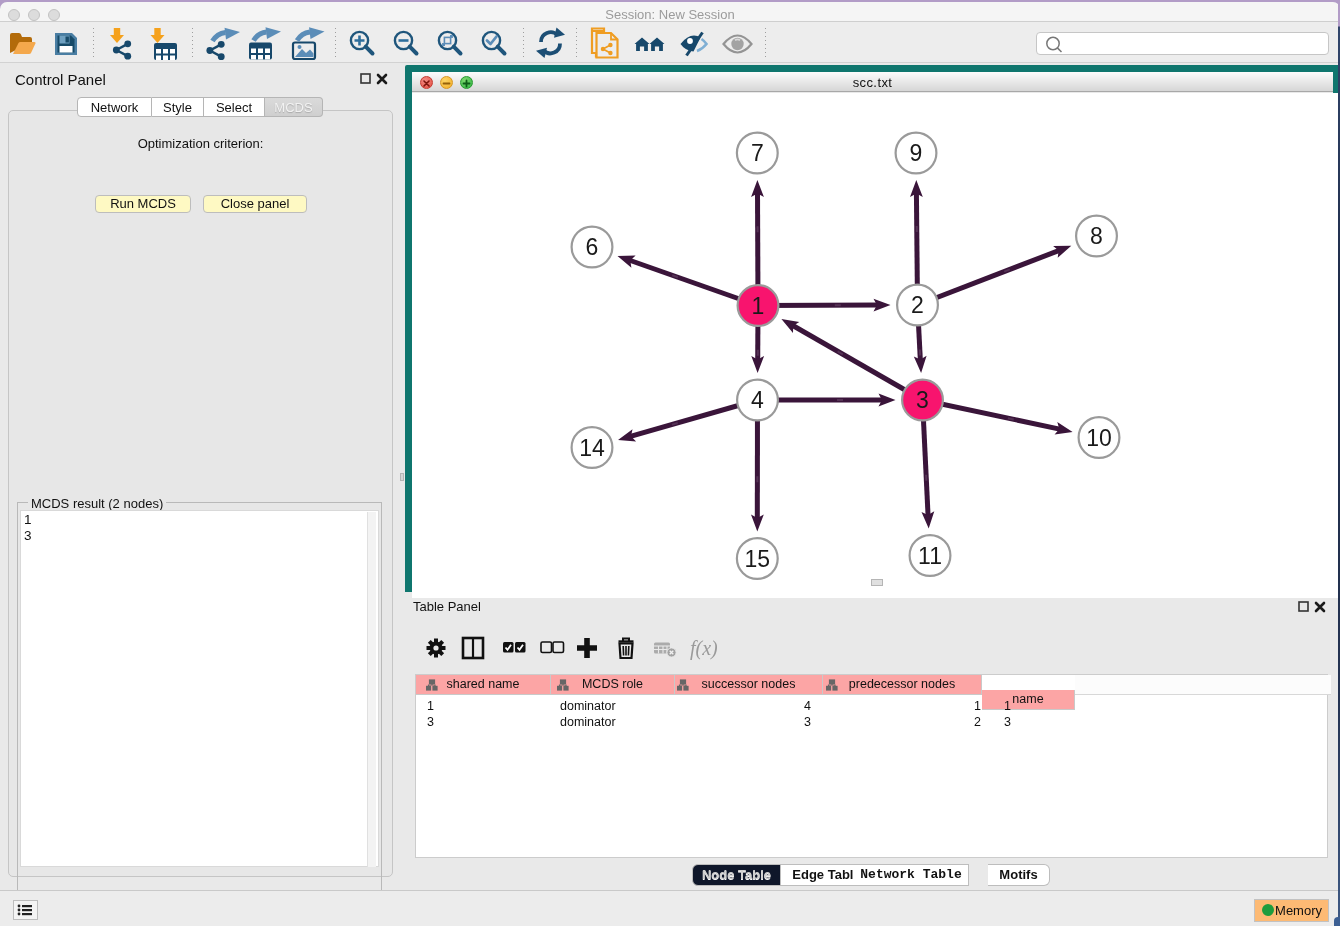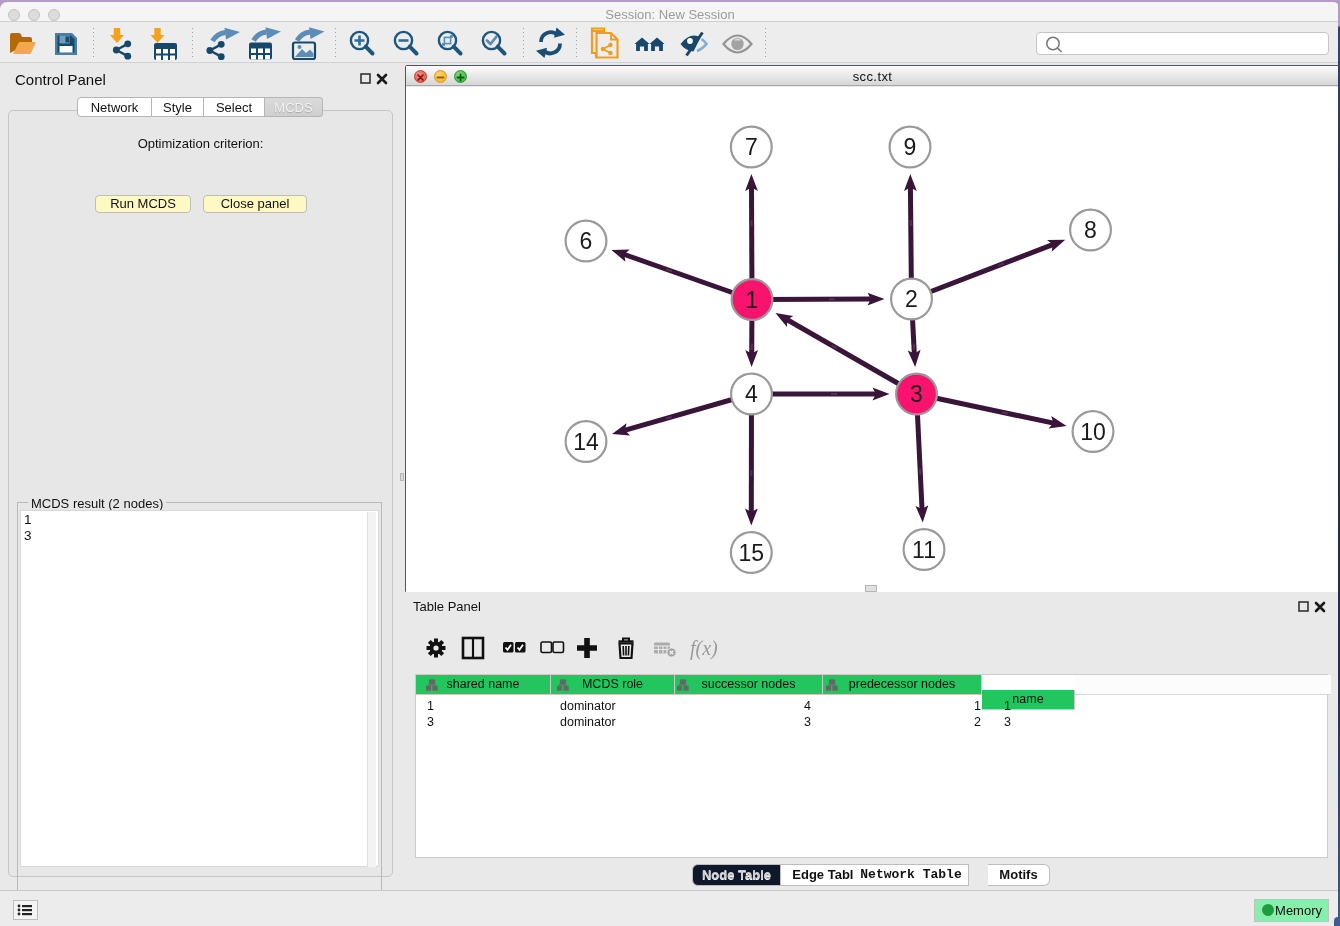--- a/index.html
+++ b/index.html
@@ -17,29 +17,29 @@
 
 #cp-title { left:15px; top:71px; font-size:15px; }
 .cptab { position:absolute; top:97px; height:20px; background:#fff; border:1px solid #b5b5b5; text-align:center; line-height:19px; font-size:13px; z-index:3; }
 #cp-content { left:8px; top:110px; width:385px; height:767px; background:#e7e7e7; border:1px solid #c5c5c5; border-radius:5px; }
 #combo { position:absolute; left:37px; top:50px; width:311px; height:19px; background:#fff; border:1px solid #bdbdbd; border-radius:4px; font-size:13px; line-height:17px; padding-left:10px; }
 .btn { position:absolute; top:84px; height:18px; background:#fef9c3; border:1px solid #bdbdbd; border-radius:4px; text-align:center; line-height:16px; font-size:13px; }
 #grp { position:absolute; left:8px; top:391px; width:365px; height:440px; border:1px solid #b9b9b9; }
 #grp-label { position:absolute; left:10px; top:-7px; background:#e7e7e7; padding:0 3px; font-size:13px; }
 #grp-list { position:absolute; left:2px; top:7px; width:359px; height:357px; background:#fff; border:1px solid #d9d9d9; font-size:13px; }
 
-#netwin { left:405px; top:65px; width:935px; height:527px; border:1px solid #0f766e; border-radius:2px 2px 0 0; }
+#netwin { left:405px; top:65px; width:935px; height:527px; border:7px solid #0f766e; border-radius:2px 2px 0 0; }
 #nethead { position:absolute; left:0; top:0; width:100%; height:20px; background:linear-gradient(#fcfcfc,#d6d6d6); border-bottom:1px solid #a8a8a8; }
 .wtl { position:absolute; top:3.5px; width:13px; height:13px; border-radius:50%; text-align:center; }
 #netbody { position:absolute; left:0; top:21px; width:933px; height:505px; background:#fff; }
 
 #tp-title { left:413px; top:599px; font-size:13px; }
 #tp-toolbar { left:415px; top:625px; width:917px; height:45px; background:#e9e9e9; }
 #tp-table { left:415px; top:674px; width:913px; height:184px; background:#fff; border:1px solid #cccccc; }
-.th { position:absolute; top:0; height:20px; background:#22c55e; border-right:1px solid #c9c9c9; border-bottom:1px solid #c9c9c9; font-size:12.5px; text-align:center; line-height:19px; }
+.th { position:absolute; top:0; height:20px; background:#fca5a5; border-right:1px solid #c9c9c9; border-bottom:1px solid #c9c9c9; font-size:12.5px; text-align:center; line-height:19px; }
 .td { position:absolute; font-size:12.5px; height:16px; line-height:16px; }
 
 .btab { position:absolute; top:864px; height:22px; border:1px solid #bdbdbd; font-size:13px; font-weight:700; text-align:center; line-height:20px; background:#fff; }
 
 #statusbar { left:0; top:890px; width:1340px; height:36px; background:#ececec; border-top:1px solid #c9c9c9; }
 </style></head>
 <body>
 <div class="abs" id="purple"></div>
 <div class="abs" style="left:1337.5px;top:0;width:2.5px;height:926px;background:linear-gradient(#b29cc7 0px,#b29cc7 26px,#31456b 27px,#1f2c49 300px,#243352 700px,#3f5a85 926px);z-index:50"></div>
 <div class="abs" style="left:1334px;top:917px;width:6px;height:9px;background:#3c5f93;border-radius:4px 0 0 0;z-index:50"></div>
@@ -365,14 +365,14 @@
         <g fill="#222">
           <circle cx="5" cy="5" r="1.4"></circle>
           <circle cx="5" cy="9" r="1.4"></circle>
           <circle cx="5" cy="13" r="1.4"></circle>
           <rect x="8" y="4" width="10" height="2.2"></rect>
           <rect x="8" y="8" width="10" height="2.2"></rect>
           <rect x="8" y="12" width="10" height="2.2"></rect>
         </g>
       </svg>
   </div>
-  <div style="position:absolute;left:1254px;top:8px;width:75px;height:23px;background:#86efac;border:1px solid #c2c2c2;font-size:13px;text-align:right;line-height:21px;padding-right:6px;">Memory</div>
+  <div style="position:absolute;left:1254px;top:8px;width:75px;height:23px;background:#fdba74;border:1px solid #c2c2c2;font-size:13px;text-align:right;line-height:21px;padding-right:6px;">Memory</div>
   <div style="position:absolute;left:1262px;top:13px;width:12px;height:12px;border-radius:50%;background:#1f9c3d;"></div>
 </div>
 </body></html>

